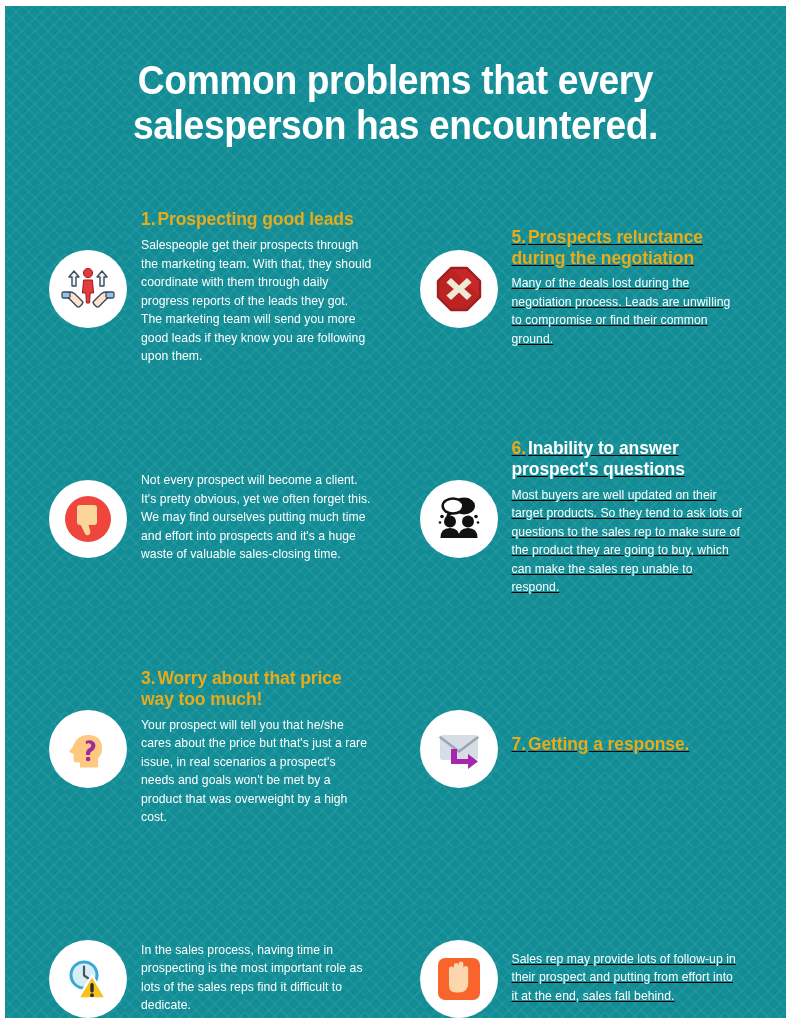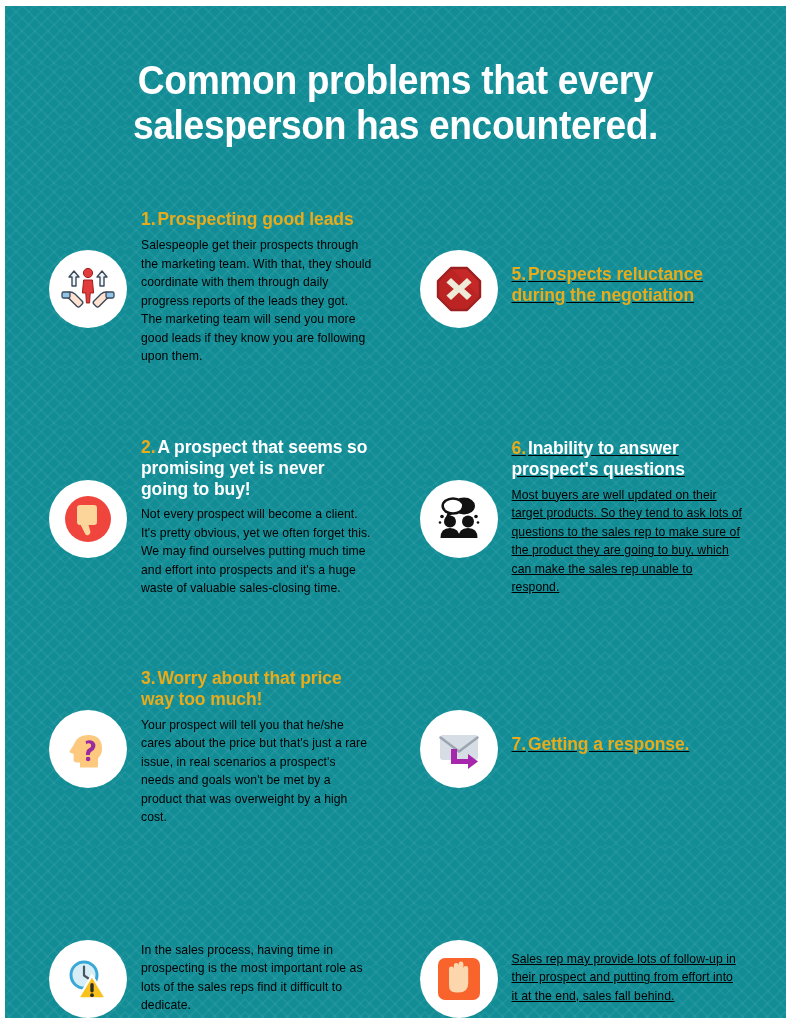--- a/index.html
+++ b/index.html
@@ -93,21 +93,21 @@
     line-height:1.18;
     letter-spacing:-0.1px;
   }
   .itemhead .num{margin-right:2px;}
   .head-gold,.head-gold .num{color:#e8ab1a;}
   .head-white{color:#ffffff;}
   .head-white .num{color:#e8ab1a;}
 
   .itemtext{
     margin:0;
-    color:#000000;
+    color:#ffffff;
     font-size:12.2px;
     line-height:1.52;
     letter-spacing:.05px;
   }
 </style>
 </head>
 <body>
 
 <div class="poster">
   <div class="canvas">
@@ -141,23 +141,20 @@
           </div>
 
           <div class="item">
             <div class="badge">
               <svg width="60" height="60" viewBox="0 0 60 60" aria-hidden="true">
                 <circle cx="30" cy="30" r="23" fill="#f0453c"></circle>
                 <path d="M22 16 h14 a3 3 0 0 1 3 3 v14 a3 3 0 0 1 -3 3 h-5.5 l1.6 5.6 q1 3.6 -2 4.6 q-2 .7 -3 -1.4 l-4.4 -8.8 h-.7 a3 3 0 0 1 -3 -3 v-14 a3 3 0 0 1 3 -3 z" fill="#fcd59a"></path>
               </svg>
             </div>
             <div class="body">
-              <h2 class="itemhead head-white">
-                <span class="num">2.</span><span>A prospect that seems so promising yet is never going to buy!</span>
-              </h2>
               <p class="itemtext">Not every prospect will become a client. It's pretty obvious, yet we often forget this. We may find ourselves putting much time and effort into prospects and it's a huge waste of valuable sales-closing time.</p>
             </div>
           </div>
 
           <div class="item">
             <div class="badge">
               <svg width="60" height="60" viewBox="0 0 60 60" aria-hidden="true">
                 <path d="M44 30 q0 -14 -13.5 -14 q-11 0 -14.5 9 q-1.4 3.4 -4 6.4 q-1.4 1.6 .6 2.4 l3 1.2 v5.6 q0 3 3 3 h3.4 v5 h16.5 q1.5 0 1.5 -1.5 v-7.8 q4 -4 4 -9.3 z" fill="#fcc97e"></path>
                 <path d="M27.5 22.2 q4.6 -2.2 7.8 .4 q3 2.4 1.8 6 q-.8 2.4 -3.2 3.6 q-1.6 .8 -1.8 2.2 l-.2 1.6 h-4 l.2 -2.6 q.3 -2.6 2.6 -3.8 q2 -1 2.4 -2.4 q.5 -1.8 -1.2 -2.6 q-1.8 -.8 -3.6 .6 z" fill="#9c2ba0"></path>
                 <circle cx="30.1" cy="40" r="2.3" fill="#9c2ba0"></circle>
@@ -195,20 +192,21 @@
               <svg width="60" height="60" viewBox="0 0 60 60" aria-hidden="true">
                 <polygon points="22,9 38,9 51,22 51,38 38,51 22,51 9,38 9,22" fill="#c62828" stroke="#9c1f1f" stroke-width="2.4" stroke-linejoin="round"></polygon>
                 <polygon points="22,9 51,38 51,38 38,51 22,51 9,38 9,22" fill="#b02020" opacity=".45"></polygon>
                 <path d="M22 19 l8 7.4 l8 -7.4 l4.6 4.6 l-7.4 6.4 l7.4 6.4 l-4.6 4.6 l-8 -7.4 l-8 7.4 l-4.6 -4.6 l7.4 -6.4 l-7.4 -6.4 z" fill="#efe9d8"></path>
               </svg>
             </div>
             <div class="body">
               <h2 class="itemhead head-gold">
                 <span class="num">5.</span><span>Prospects reluctance during the negotiation</span>
               </h2>
+              <p class="itemtext">Many of the deals lost during the negotiation process. Leads are unwilling to compromise or find their common ground.</p>
             </div>
           </div>
 
           <div class="item">
             <div class="badge">
               <svg width="60" height="60" viewBox="0 0 60 60" aria-hidden="true">
                 <ellipse cx="35" cy="17" rx="11" ry="8.4" fill="#111111"></ellipse>
                 <ellipse cx="24" cy="17" rx="11.6" ry="8.8" fill="#111111"></ellipse>
                 <ellipse cx="24" cy="17" rx="9" ry="6.2" fill="#ffffff"></ellipse>
                 <path d="M19 23 l-2.4 6 l6.4 -3.6 z" fill="#111111"></path>

